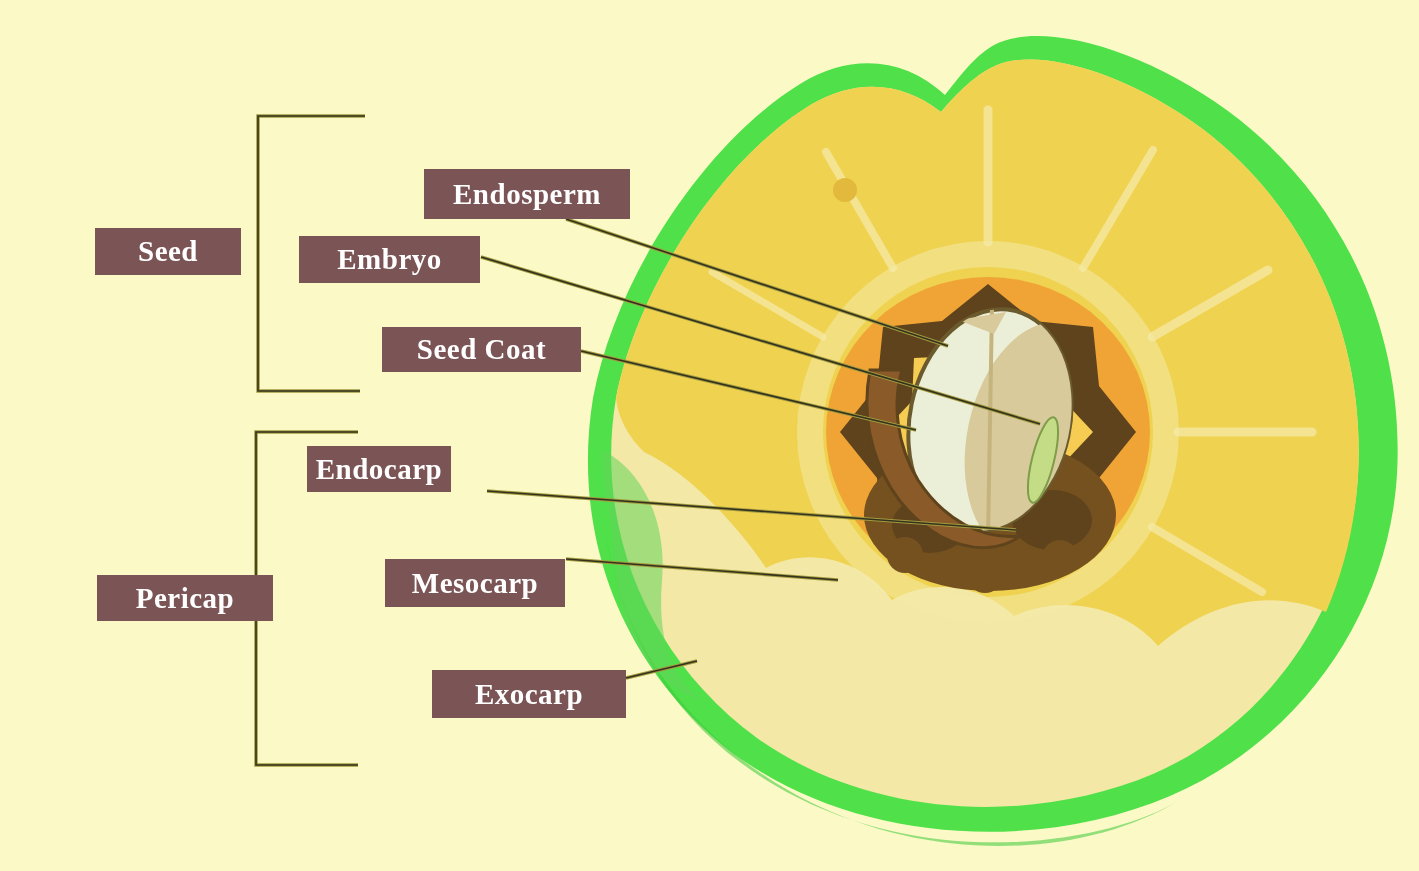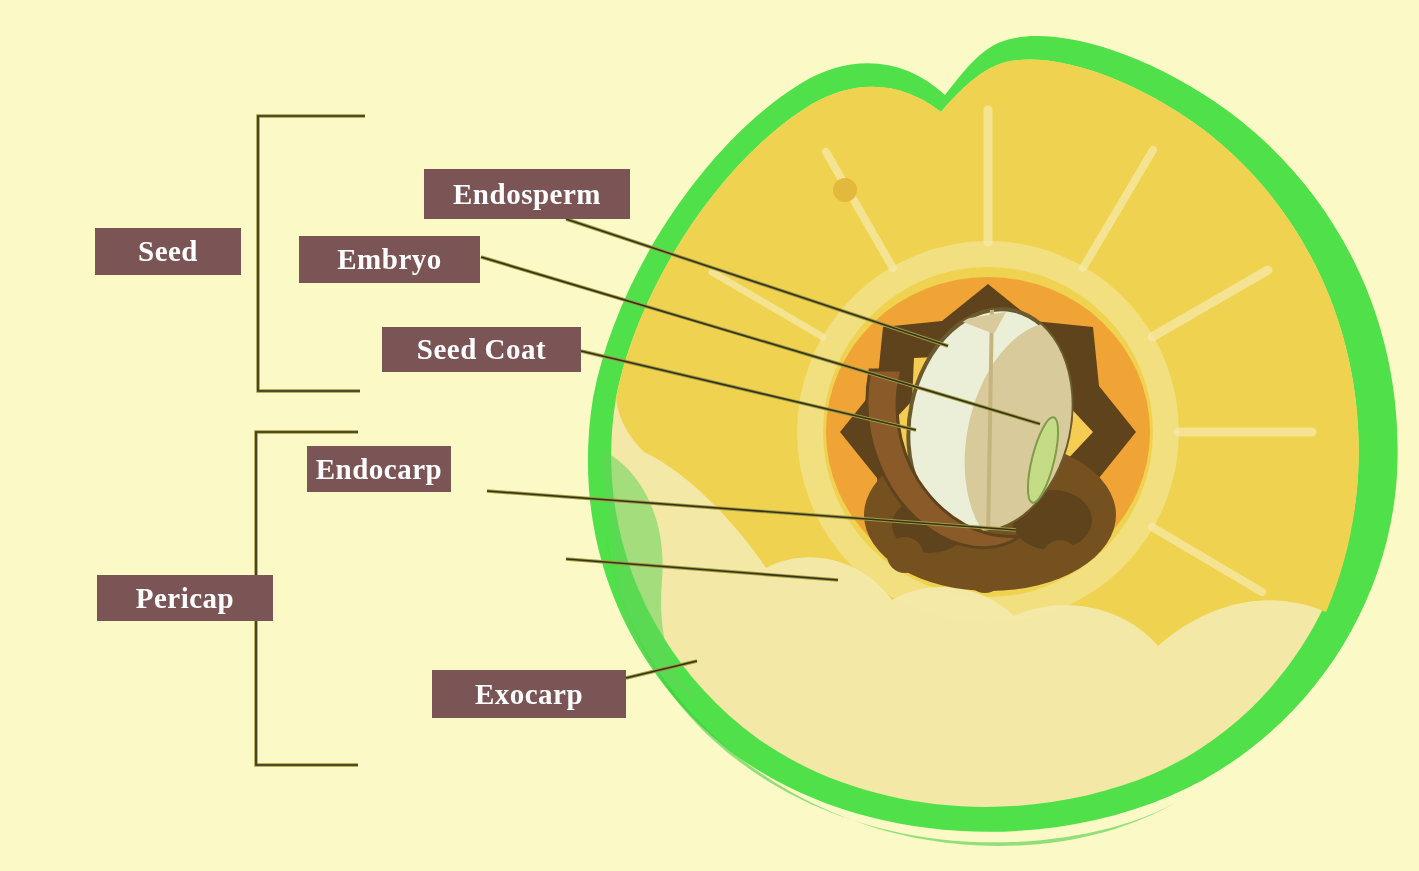--- a/index.html
+++ b/index.html
@@ -158,16 +158,17 @@
   <div class="label-box" style="left:299px; top:236px; width:181px; height:47px;">Embryo</div>
 
   <div class="label-box" style="left:424px; top:169px; width:206px; height:50px;">Endosperm</div>
 
   <div class="label-box" style="left:382px; top:327px; width:199px; height:45px;">Seed Coat</div>
 
   <div class="label-box" style="left:307px; top:446px; width:144px; height:46px;">Endocarp</div>
 
   <div class="label-box" style="left:65px;  top:575px; width:176px; height:46px;margin-left:32px;">Pericap</div>
 
+  <div class="label-box" style="left:385px; top:559px; width:180px; height:48px;">Mesocarp</div>
 
   <div class="label-box" style="left:432px; top:670px; width:194px; height:48px;text-align:right;">Exocarp</div>
 
 </div>
 
 </body></html>

